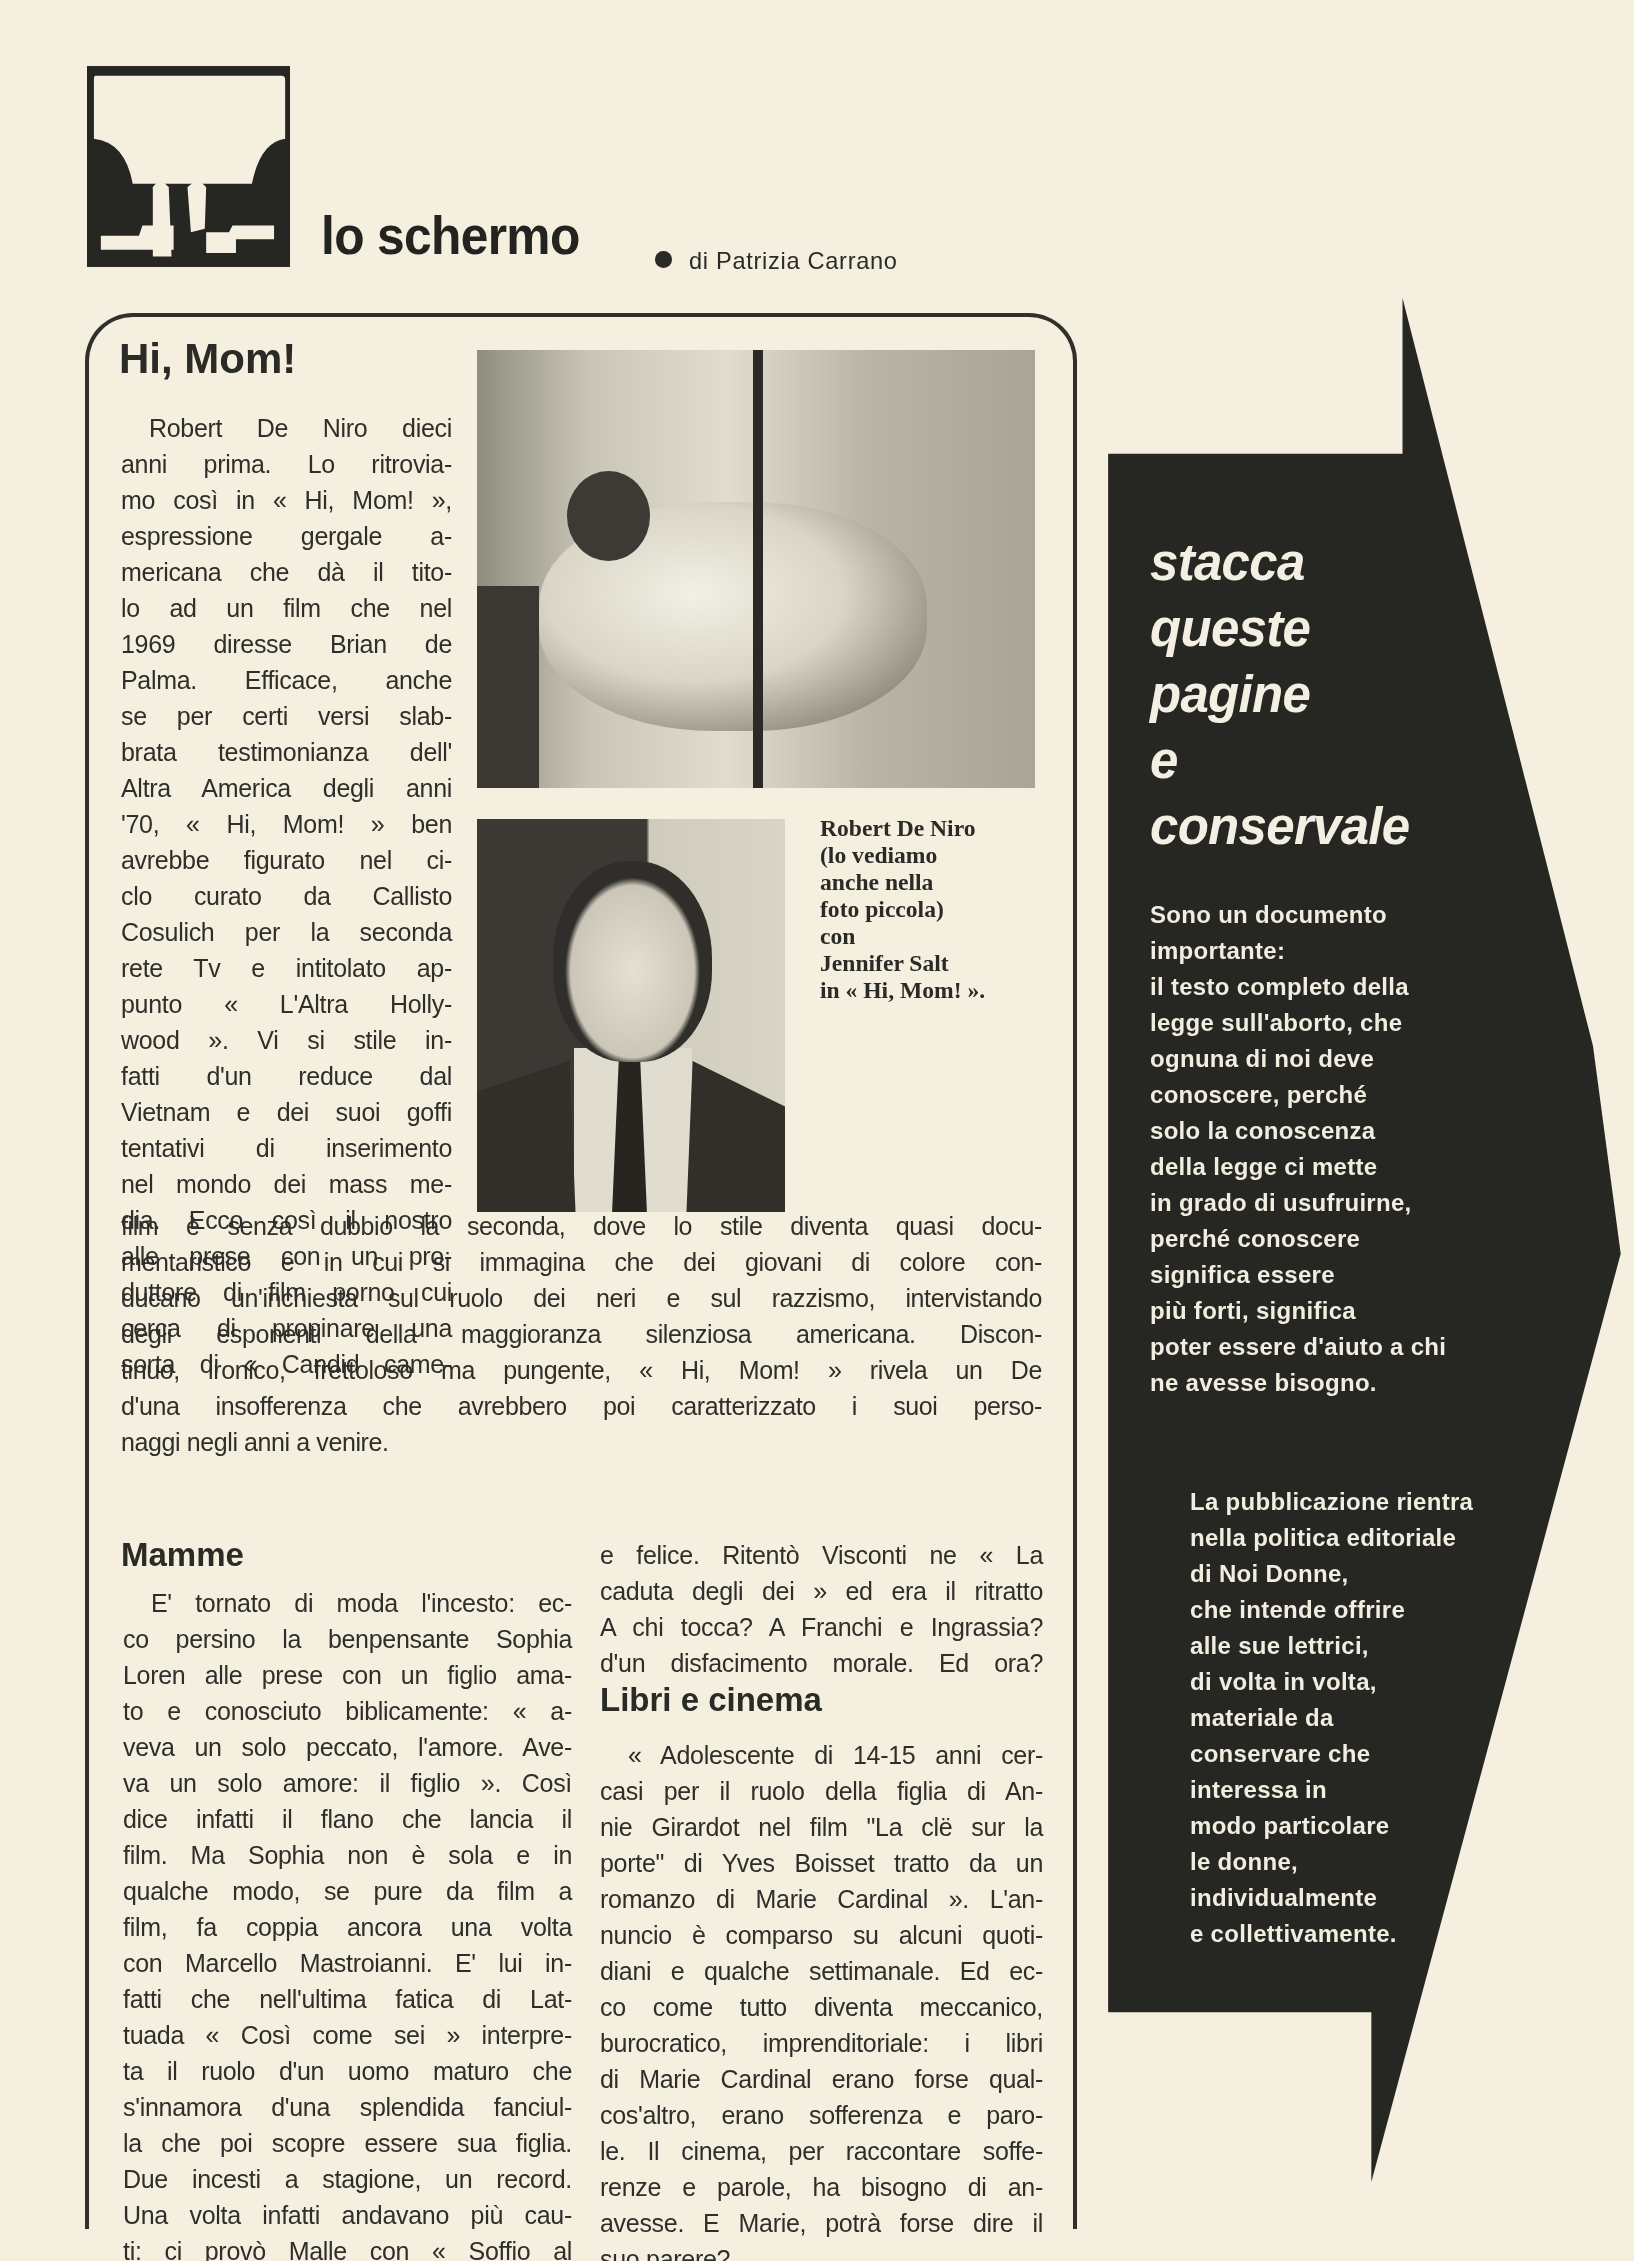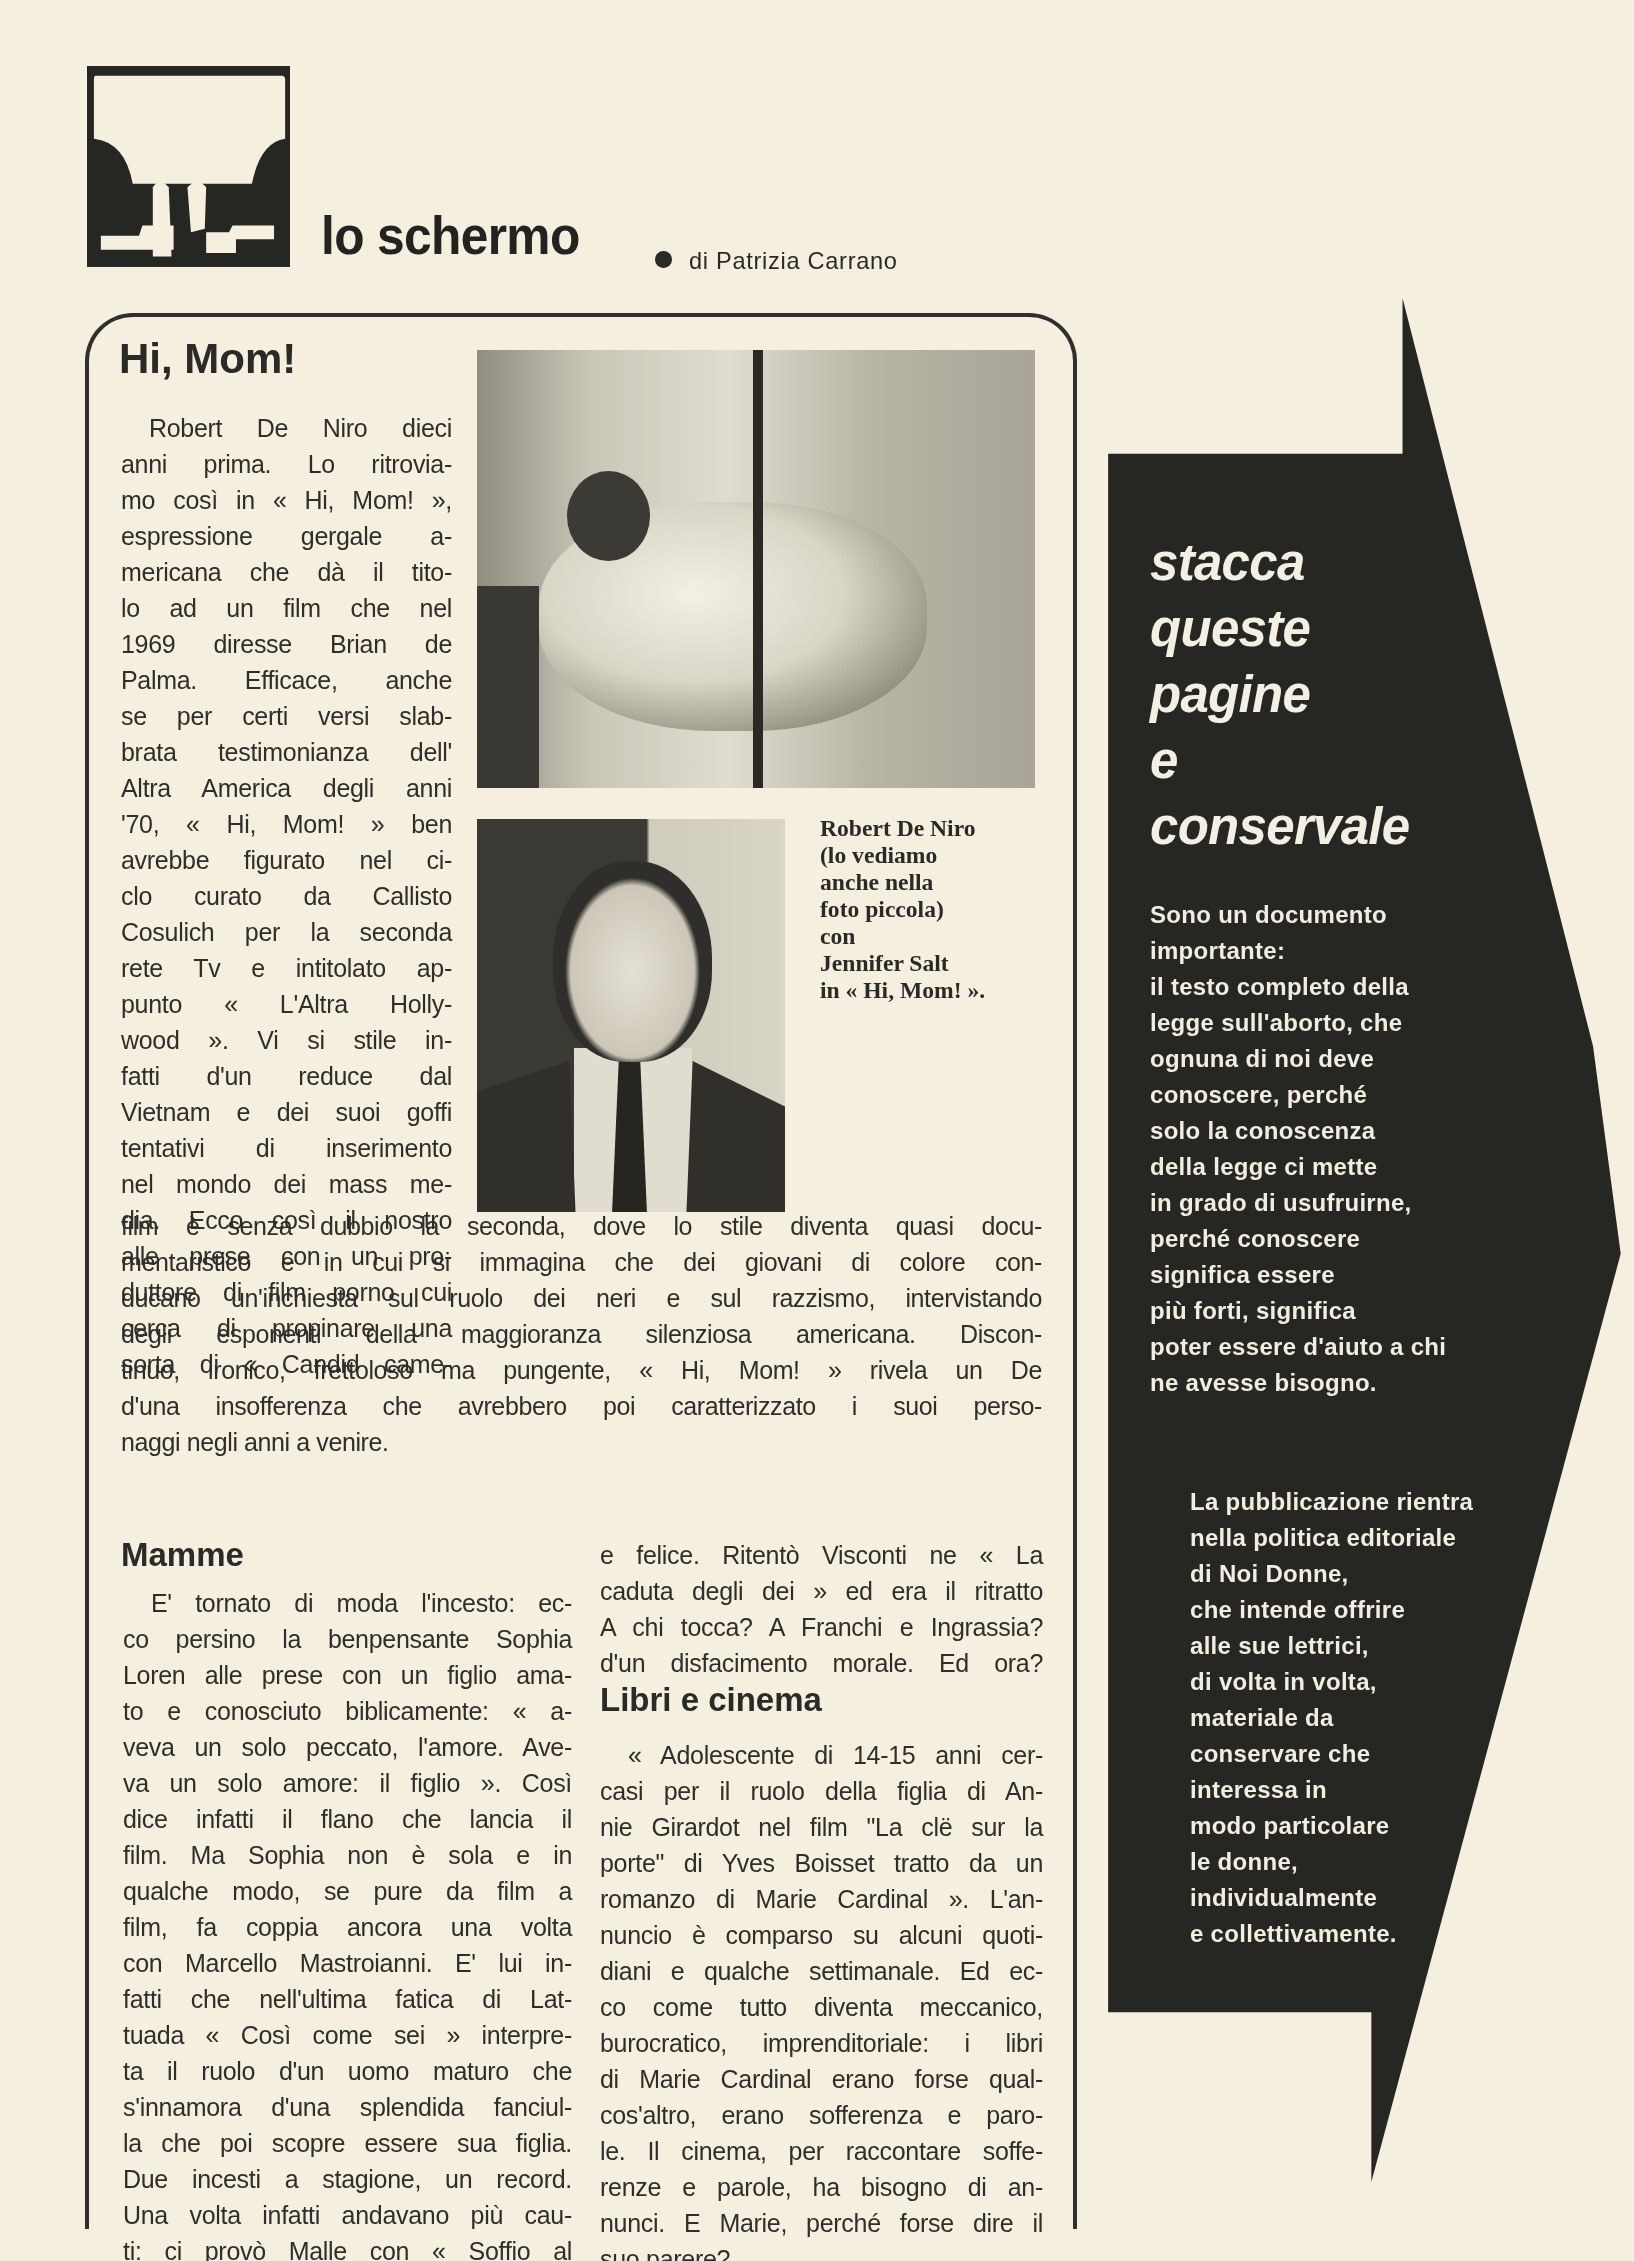--- a/index.html
+++ b/index.html
@@ -209,21 +209,21 @@
   <span>porte" di Yves Boisset tratto da un</span>
   <span>romanzo di Marie Cardinal ». L'an-</span>
   <span>nuncio è comparso su alcuni quoti-</span>
   <span>diani e qualche settimanale. Ed ec-</span>
   <span>co come tutto diventa meccanico,</span>
   <span>burocratico, imprenditoriale: i libri</span>
   <span>di Marie Cardinal erano forse qual-</span>
   <span>cos'altro, erano sofferenza e paro-</span>
   <span>le. Il cinema, per raccontare soffe-</span>
   <span>renze e parole, ha bisogno di an-</span>
-  <span>nunci. E Marie, perché forse dire il</span>
+  <span>avesse. E Marie, potrà forse dire il</span>
   <span class="last">suo parere?</span>
 </div>
 
 <svg id="panel-shape" class="abs" viewBox="0 0 759 2720">
   <polygon points="0,225 425,225 425,0 700,1080 740,1380 380,2720 380,2475 0,2475" fill="#262622"></polygon>
 </svg>
 <div id="panel-head" class="abs">
   <span>stacca</span>
   <span>queste</span>
   <span>pagine</span>

